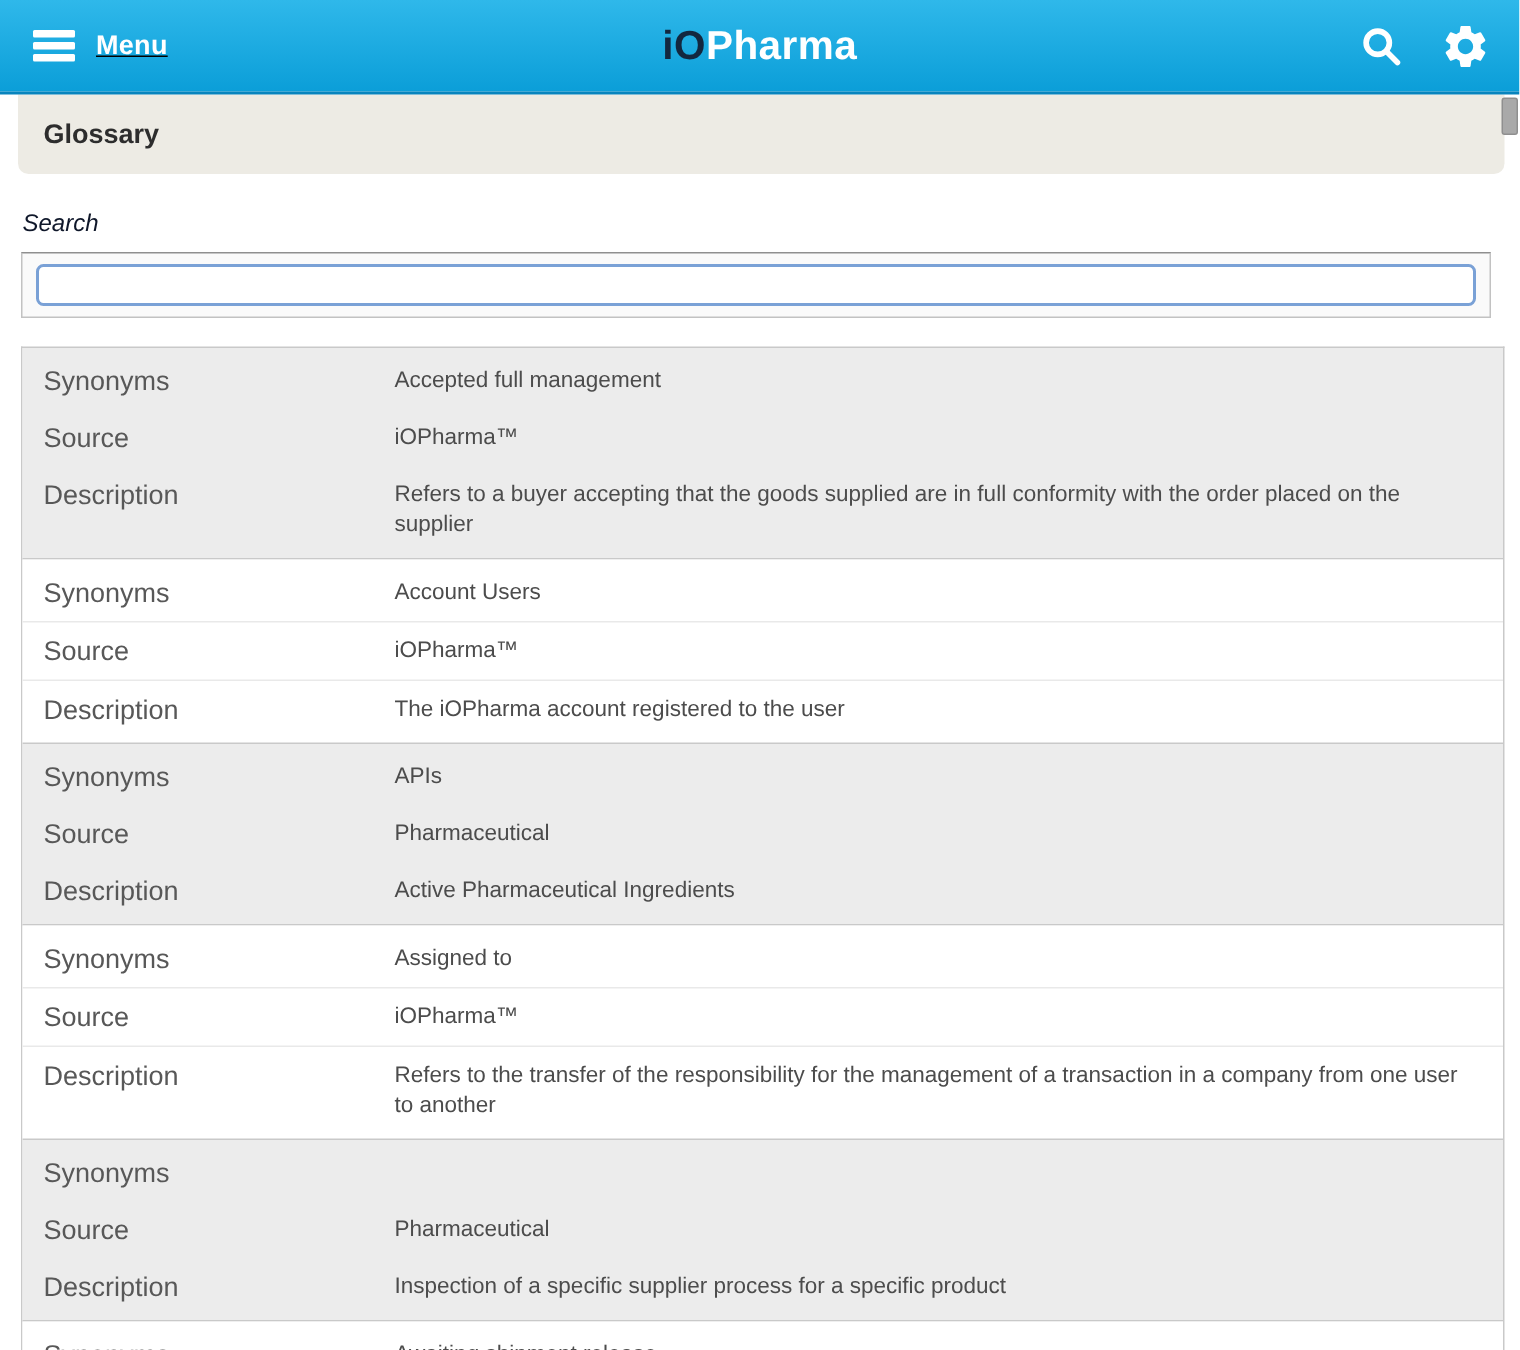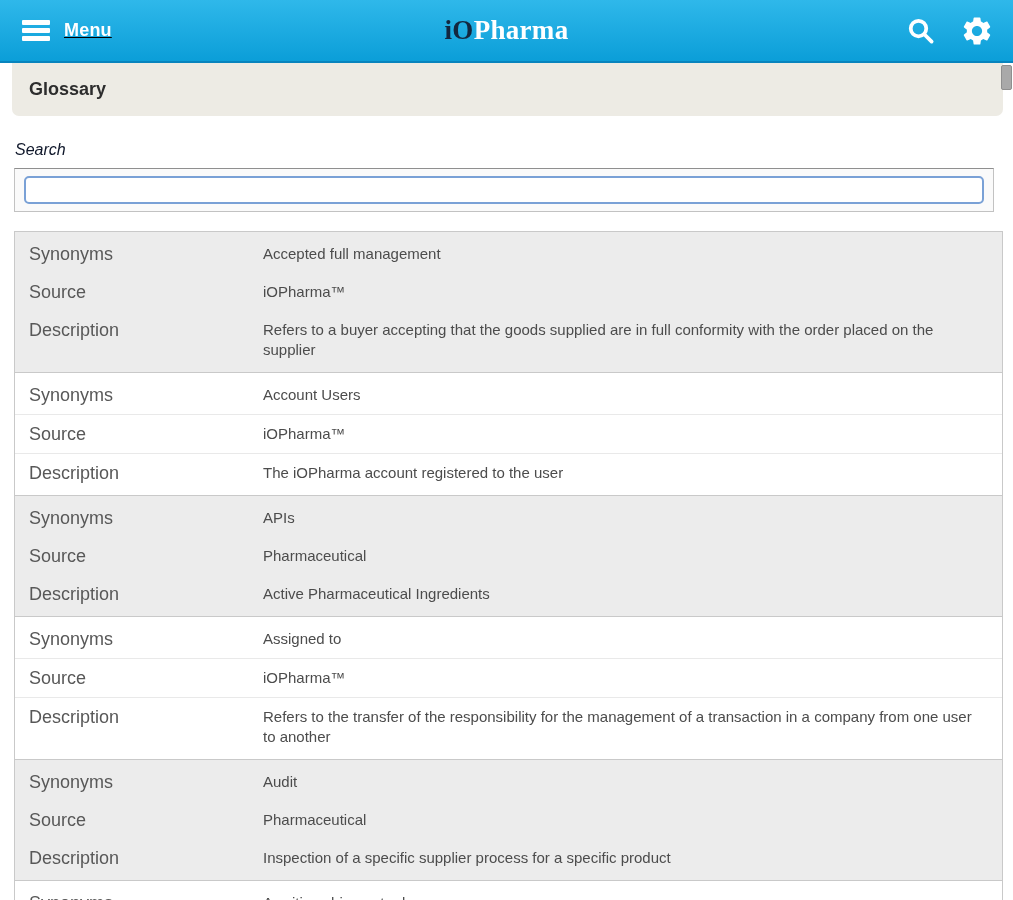--- a/index.html
+++ b/index.html
@@ -29,21 +29,20 @@
   .hamburger span { display: block; height: 5px; background: #ffffff; border-radius: 1px; }
   .menu-label {
     color: #ffffff; font-size: 18px; font-weight: bold; margin-left: 14px;
     letter-spacing: 0.2px;
   }
   .logo {
     position: absolute; left: 0; right: 0; top: 0; bottom: 0;
     display: flex; align-items: center; justify-content: center;
     font-size: 27px; font-weight: bold; letter-spacing: 0.3px;
     pointer-events: none;
-    font-family: Liberation Serif, serif;
   }
   .logo .logo-io { color: #13273f; }
   .logo .logo-pharma { color: #ffffff; }
   .header-actions {
     margin-left: auto; display: flex; align-items: center; gap: 20px;
     margin-right: 18px;
   }
   .icon-btn { width: 36px; height: 36px; display: flex; align-items: center; justify-content: center; cursor: pointer; }
 
   
@@ -221,21 +220,20 @@
     </div>
     <div class="row">
       <span class="lbl">Description</span>
       <span class="val">Refers to the transfer of the responsibility for the management of a transaction in a company from one user to another</span>
     </div>
   </div>
 
   <div class="entry alt">
     <div class="row">
       <span class="lbl">Synonyms</span>
-      <span class="val">Audit</span>
     </div>
     <div class="row">
       <span class="lbl">Source</span>
       <span class="val">Pharmaceutical</span>
     </div>
     <div class="row">
       <span class="lbl">Description</span>
       <span class="val">Inspection of a specific supplier process for a specific product</span>
     </div>
   </div>

